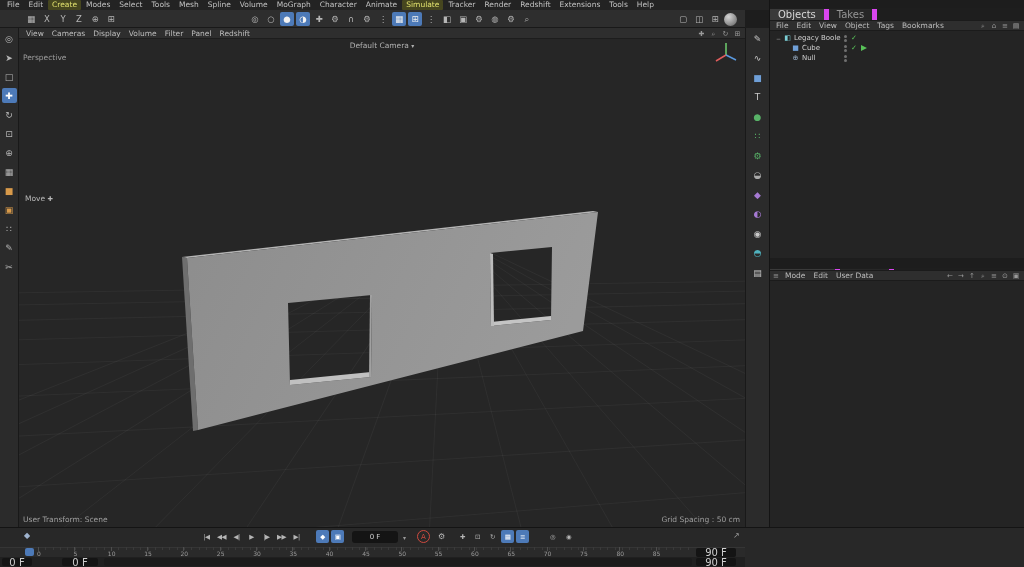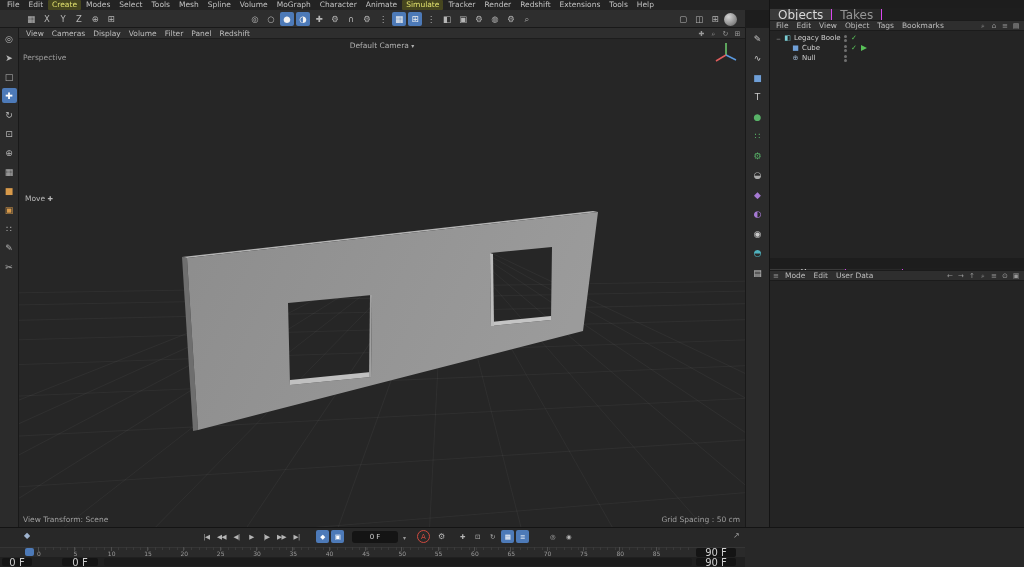--- a/index.html
+++ b/index.html
@@ -27,21 +27,21 @@
 .vp-menu-item{padding:0 4px;font-size:7.5px;color:#bdbdbd}
 .vp-hicons{position:absolute;right:3px;top:0;height:11px;display:flex;gap:3px;align-items:center}
 .vp-hicon{font-size:7px;color:#9a9a9a;width:9px;text-align:center}
 .vp-canvas{position:absolute;left:0;top:11px;width:726px;height:488px;background:#262626;overflow:hidden}
 .scene-svg{position:absolute;left:0;top:0}
 .vp-label{position:absolute;font-size:7.5px;color:#9f9f9f;white-space:nowrap}
 .gizmo{position:absolute;right:6px;top:2px}
 
 .right-panel{position:absolute;left:769px;top:0;width:255px;height:527px;background:#1d1d1d;border-left:1px solid #141414}
 .tabs-row{position:absolute;left:0;width:100%;height:12px;background:#1e1e1e;display:flex;align-items:flex-end}
-.tab{padding:0 8px;font-size:12px;color:#969696;background:#272727;border-right:1px solid #d946ef;height:11px;display:flex;align-items:center}
+.tab{padding:0 8px;font-size:10px;color:#969696;background:#272727;border-right:5px solid #d946ef;height:11px;display:flex;align-items:center}
 .tab.active{background:#3a3a3a;color:#d8d8d8}
 .panel-menu{position:absolute;left:0;width:100%;height:11px;background:#2e2e2e;display:flex;align-items:center;padding-left:2px;gap:1px;border-top:1px solid #1b1b1b;border-bottom:1px solid #1b1b1b}
 .pm-item{padding:0 4px;font-size:7.5px;color:#bdbdbd}
 .pm-icons{margin-left:auto;display:flex;gap:3px;padding-right:4px;align-items:center}
 .pm-ic{font-size:7px;color:#9a9a9a;width:8px;text-align:center}
 .om-tree{position:absolute;left:0;top:31px;width:100%;height:227px;background:#242424;padding-top:2px;overflow:hidden}
 .tree-row{position:relative;height:10px;display:flex;align-items:center;font-size:7px;color:#d0d0d0}
 .expander{width:9px;font-size:6px;color:#9a9a9a;text-align:center}
 .exp-spacer{display:inline-block;width:9px}
 .obj-icon{width:9px;font-size:7px;text-align:center;margin-right:2px}
@@ -226,21 +226,21 @@
       </svg>
       <div class="vp-label" style="left:4px;top:14px">Perspective</div>
       <div class="vp-label" style="left:50%;top:2px;transform:translateX(-50%);color:#b0b0b0">
         <span>Default Camera</span>
         <span style="font-size:6px">▾</span>
       </div>
       <div class="vp-label" style="left:6px;top:155px;color:#b8b8b8">
         <span>Move</span>
         <span style="font-size:6.5px">✚</span>
       </div>
-      <div class="vp-label" style="left:4px;bottom:3px">View Transform: Scene</div>
+      <div class="vp-label" style="left:4px;bottom:3px">User Transform: Scene</div>
       <div class="vp-label" style="right:5px;bottom:3px">Grid Spacing : 50 cm</div>
       <svg class="gizmo" width="26" height="24">
         <line x1="13" y1="14" x2="13" y2="2" stroke="#6fcf6f" stroke-width="1.5"></line>
         <line x1="13" y1="14" x2="3" y2="20" stroke="#e05c5c" stroke-width="1.5"></line>
         <line x1="13" y1="14" x2="23" y2="19" stroke="#5a9ae0" stroke-width="1.5"></line>
       </svg>
     </div>
   </div>
 
   <div class="create-strip" id="create-tools">

